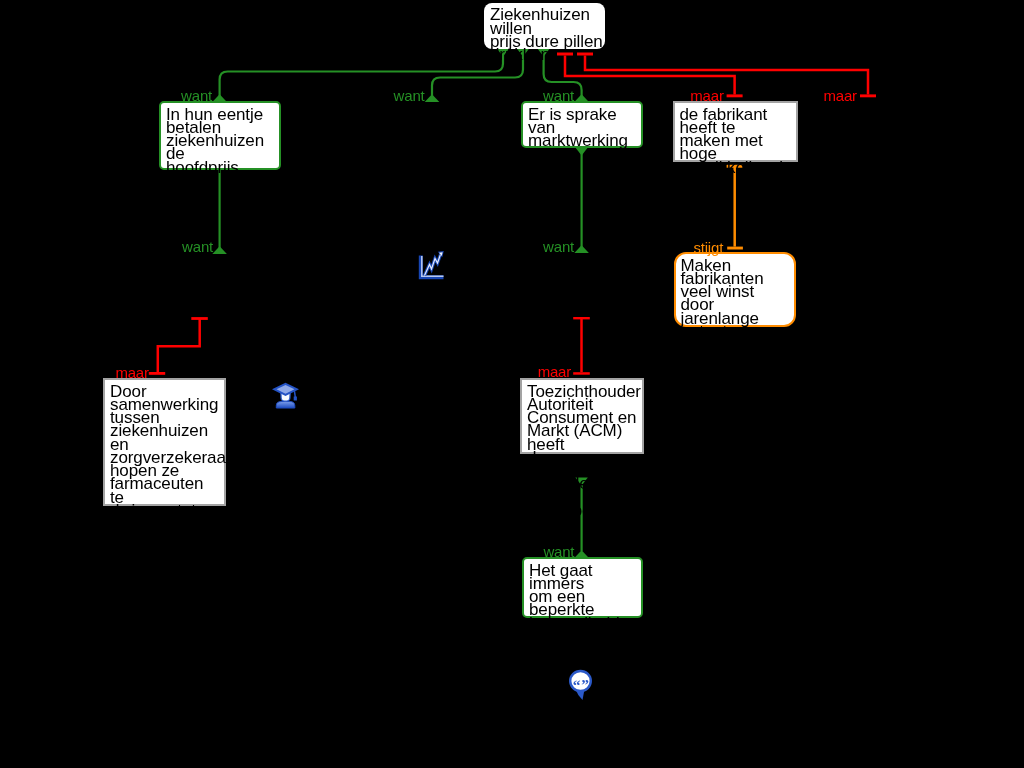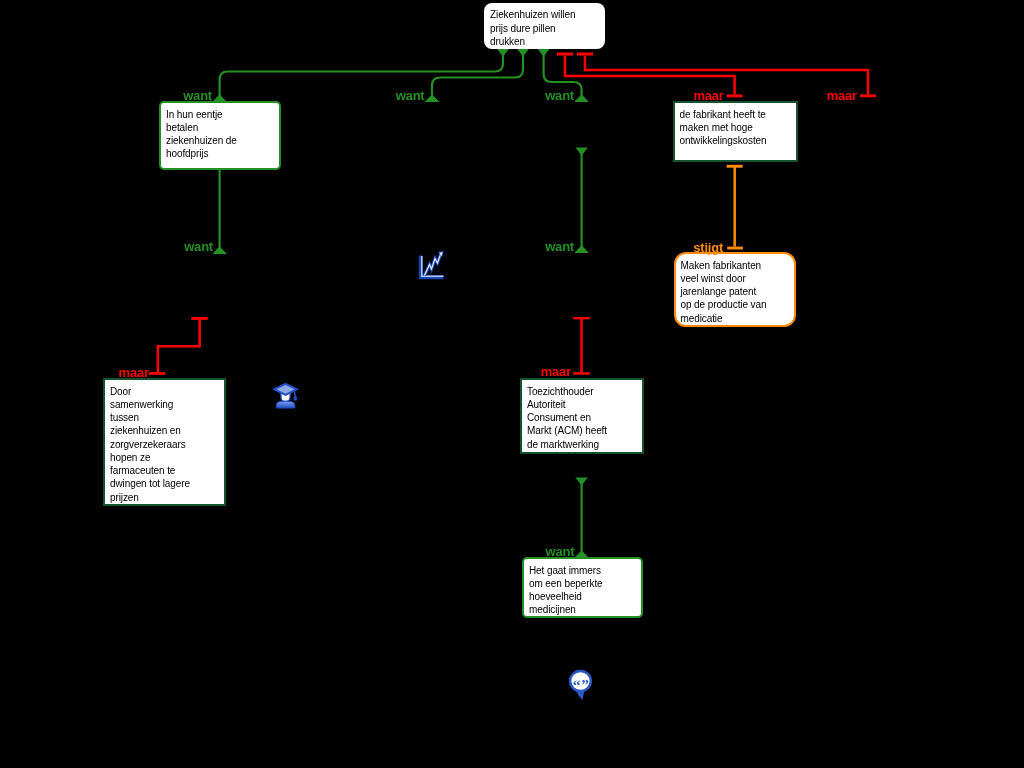--- a/index.html
+++ b/index.html
@@ -1,22 +1,22 @@
 <!DOCTYPE html>
 <html><head>
 <meta charset="utf-8">
 <style>
 html,body{margin:0;padding:0;background:#000;width:1024px;height:768px;overflow:hidden}
 #canvas{position:relative;width:1024px;height:768px;background:#000;font-family:"Liberation Sans",sans-serif}
-.box{position:absolute;background:#fff;color:#000;font-size:10px;line-height:13.25px;letter-spacing:-0.1px;padding:4.5px 2px 0 5px;box-sizing:border-box}
+.box{position:absolute;background:#fff;color:#000;font-size:17px;line-height:13.25px;letter-spacing:-0.1px;padding:4.5px 2px 0 5px;box-sizing:border-box}
 .g{border:2px solid #259025;border-radius:5px}
-.r{border:2px solid #14532d;border-radius:0}
+.r{border:2px solid #a3a3a3;border-radius:0}
 .o{border:2px solid #FF8C00;border-radius:12px}
 .w{border:none;border-radius:8px;padding:5.8px 2px 0 6px}
-.lbl{position:absolute;font-size:13px;font-weight:bold;letter-spacing:-0.2px;line-height:9px;text-align:right}
+.lbl{position:absolute;font-size:15px;font-weight:normal;letter-spacing:-0.2px;line-height:9px;text-align:right}
 .lg{color:#259025}.lr{color:#FF0000}.lo{color:#FF8C00}
 svg{position:absolute;left:0;top:0}
 </style>
 </head>
 <body>
 <div id="canvas">
 <svg width="1024" height="768" viewBox="0 0 1024 768">
 
   <g stroke="#259025" stroke-width="2.2" fill="none">
     <path d="M503 53 L503 63.5 Q503 71.5 495 71.5 L227.6 71.5 Q219.6 71.5 219.6 79.5 L219.6 96"></path>
@@ -95,20 +95,21 @@
   <g id="bubble">
     <ellipse cx="580.5" cy="681" rx="10.3" ry="10" fill="#ffffff" stroke="#2b59c8" stroke-width="2.4"></ellipse>
     <path d="M575.5 689.5 Q578 696 582.5 700 L584.3 690.5 Z" fill="#2b59c8"></path>
     <text x="572.8" y="689.5" font-size="15.5" font-weight="bold" fill="#2b59c8" font-family="Liberation Serif,serif">“</text>
     <text x="581.3" y="689.5" font-size="15.5" font-weight="bold" fill="#2b59c8" font-family="Liberation Serif,serif">”</text>
   </g>
 </svg>
 
 <div class="box w" style="left:484px;top:2.5px;width:121px;height:46.5px">Ziekenhuizen willen<br>prijs dure pillen<br>drukken</div>
 <div class="box g" style="left:159px;top:101px;width:121.5px;height:69px">In hun eentje<br>betalen<br>ziekenhuizen de<br>hoofdprijs</div>
+<div class="box g" style="left:521px;top:101px;width:122px;height:47px">Er is sprake van<br>marktwerking</div>
 <div class="box r" style="left:672.5px;top:101px;width:125px;height:61px">de fabrikant heeft te<br>maken met hoge<br>ontwikkelingskosten</div>
 <div class="box o" style="left:673.5px;top:252px;width:122.5px;height:75px">Maken fabrikanten<br>veel winst door<br>jarenlange patent<br>op de productie van<br>medicatie</div>
 <div class="box r" style="left:103px;top:378px;width:122.5px;height:128px">Door<br>samenwerking<br>tussen<br>ziekenhuizen en<br>zorgverzekeraars<br>hopen ze<br>farmaceuten te<br>dwingen tot lagere<br>prijzen</div>
 <div class="box r" style="left:520px;top:378px;width:124px;height:76px">Toezichthouder<br>Autoriteit<br>Consument en<br>Markt (ACM) heeft<br>de marktwerking<br>beoordeeld en laat<br>deze toe.</div>
 <div class="box g" style="left:522px;top:557px;width:121px;height:61px">Het gaat immers<br>om een beperkte<br>hoeveelheid<br>medicijnen</div>
 
 <div class="lbl lg" style="right:812px;top:90.6px">want</div>
 <div class="lbl lg" style="right:599.5px;top:90.6px">want</div>
 <div class="lbl lg" style="right:450px;top:90.6px">want</div>
 <div class="lbl lr" style="right:300.3px;top:90.6px">maar</div>

